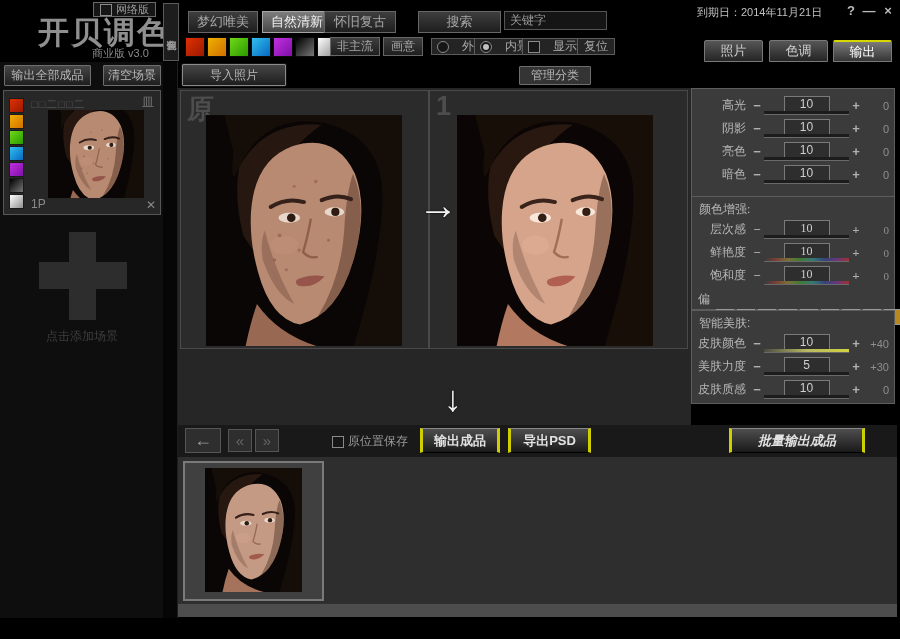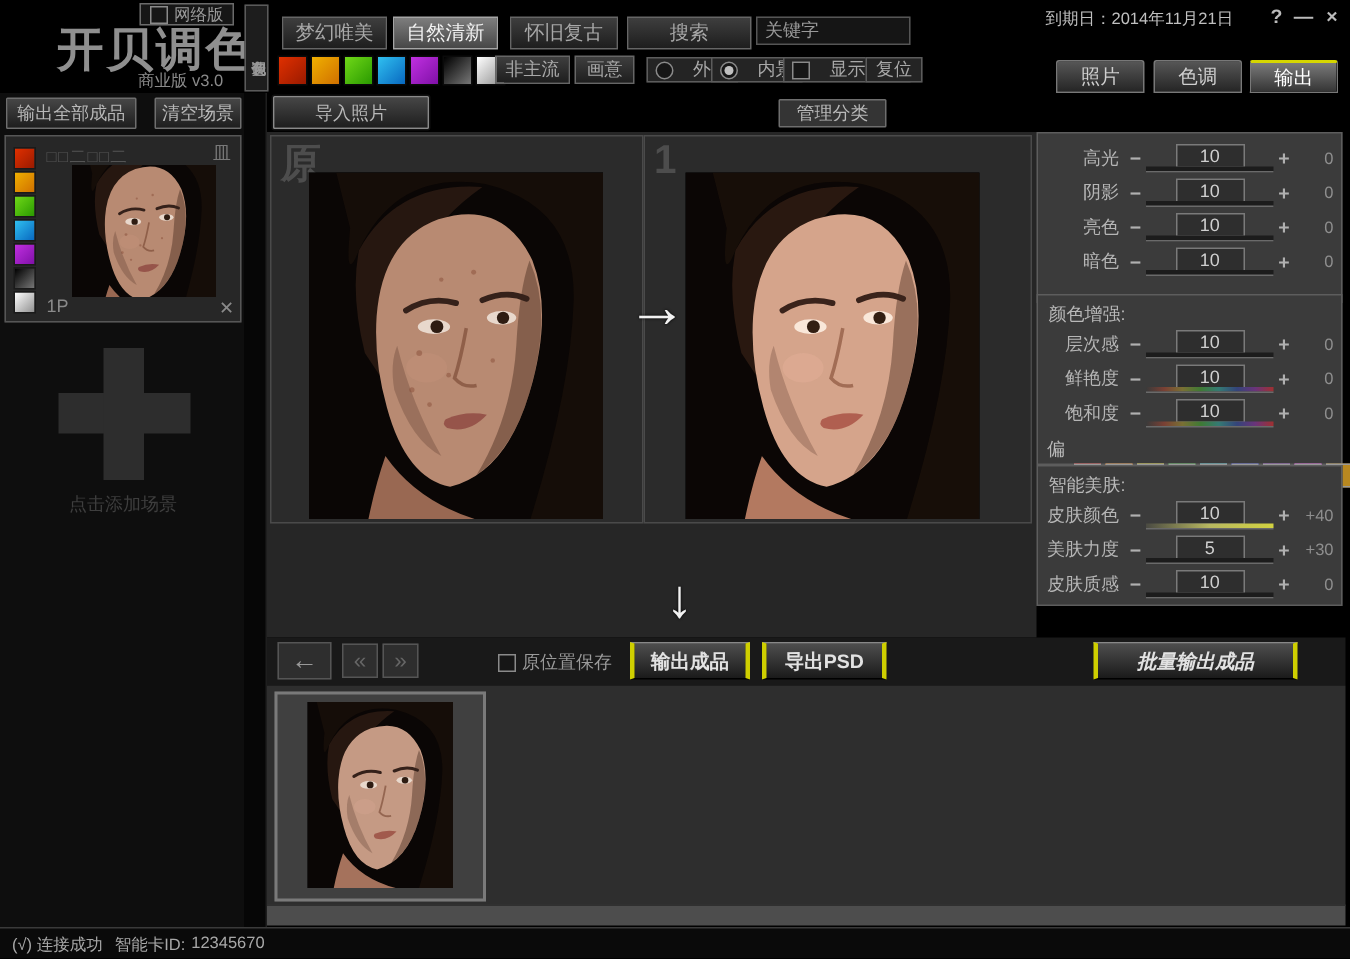--- a/index.html
+++ b/index.html
@@ -97,21 +97,21 @@
   <div class="abs netbox" style="left:93px;top:2px;">
     <span class="cb"></span>
     <span>网络版</span>
   </div>
   <div class="abs logo" style="left:38px;top:12px;">开贝调色</div>
   <div class="abs version" style="left:92px;top:46px;">商业版 v3.0</div>
   <div class="abs vbtn" style="left:163px;top:3px;width:16px;height:58px;">安装色调包</div>
 
   <div class="abs stab" style="left:188px;top:11px;width:70px;">梦幻唯美</div>
   <div class="abs stab active" style="left:262px;top:11px;width:70px;">自然清新</div>
-  <div class="abs stab" style="left:340px;top:11px;width:72px;">怀旧复古</div>
+  <div class="abs stab" style="left:324px;top:11px;width:72px;">怀旧复古</div>
   <div class="abs stab" style="left:418px;top:11px;width:83px;">搜索</div>
   <input class="abs kwinput" style="left: 504px; top: 11px;" readonly="" value="关键字">
 
   <div class="abs top-swatches" style="left:185px;top:37px;">
       <div class="swatch" style="background: linear-gradient(135deg, rgb(224, 48, 0), rgb(154, 26, 0));"></div>
       <div class="swatch" style="background: linear-gradient(135deg, rgb(240, 176, 0), rgb(208, 112, 0));"></div>
       <div class="swatch" style="background: linear-gradient(135deg, rgb(112, 216, 24), rgb(42, 154, 0));"></div>
       <div class="swatch" style="background: linear-gradient(135deg, rgb(48, 192, 240), rgb(8, 104, 192));"></div>
       <div class="swatch" style="background: linear-gradient(135deg, rgb(192, 48, 224), rgb(128, 16, 168));"></div>
       <div class="swatch" style="background: linear-gradient(135deg, rgb(0, 0, 0), rgb(119, 119, 119));"></div>
@@ -331,21 +331,21 @@
         <span class="sbtn">−</span>
         <div class="strack">
           <div class="sbox">10</div>
           <div class="sline"></div>
         </div>
         <span class="sbtn">+</span>
         <span class="samt">0</span>
       </div>
     </div>
 
-    <div class="agroup" style="top:108px;height:112px;">
+    <div class="agroup" style="top:108px;height:112px;font-family:Liberation Serif, serif;">
       <div class="gtitle">颜色增强:</div>
       <div class="srow">
         <span class="slabel">层次感</span>
         <span class="sbtn">−</span>
         <div class="strack">
           <div class="sbox">10</div>
           <div class="sline"></div>
         </div>
         <span class="sbtn">+</span>
         <span class="samt">0</span>
@@ -414,19 +414,14 @@
         <div class="strack">
           <div class="sbox">10</div>
           <div class="sline"></div>
         </div>
         <span class="sbtn">+</span>
         <span class="samt">0</span>
       </div>
     </div>
   </div>
 
-  <div class="abs statusbar" style="left:0;top:618px;width:900px;height:21px;">
-    <span>(√) 连接成功</span>
-    <span>智能卡ID:</span>
-    <span style="margin-left:-4px;">12345670</span>
-  </div>
 
 </div>
 
 </body></html>

